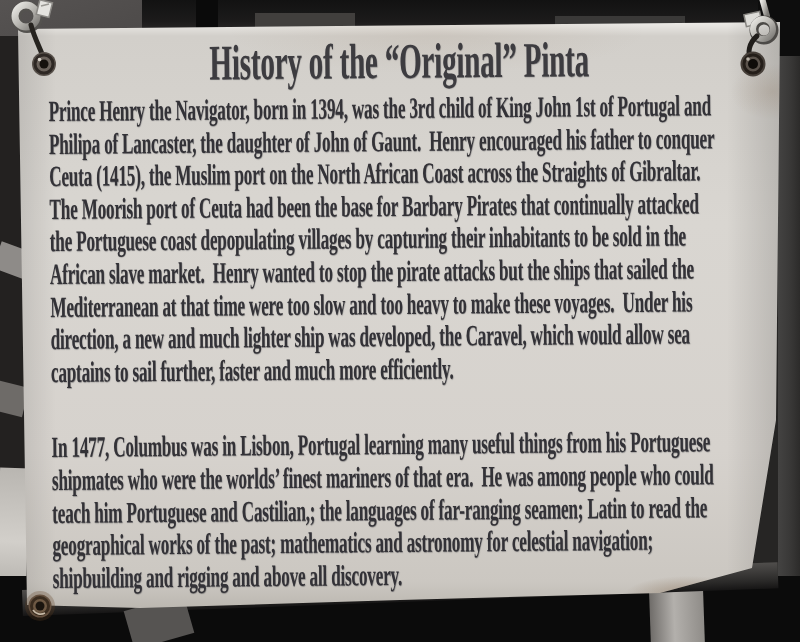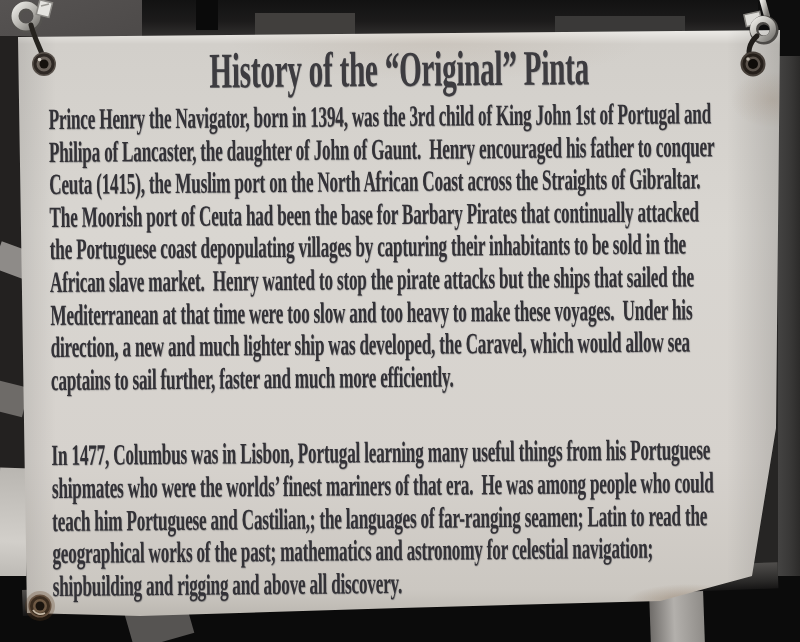--- a/index.html
+++ b/index.html
@@ -25,21 +25,21 @@
   .bg-left-light{left:-2px;top:468px;width:30px;height:122px;background:linear-gradient(180deg,#b9b6b1,#d2cfca 60%,#b5b2ad);transform:rotate(2deg);}
   .bg-bottom{left:0;top:576px;width:800px;height:66px;background:#0b0b0b;}
   .bg-bottom-band{left:22px;top:590px;width:756px;height:26px;
     background:linear-gradient(180deg,#504e4c,#2a2928 70%,#161515);
     transform:rotate(-2.1deg);transform-origin:0 0;}
   .bg-post{left:650px;top:592px;width:54px;height:52px;
     background:linear-gradient(90deg,#6f6c69,#b3b0ac 45%,#8f8c88);transform:rotate(-2deg);}
   .bg-bottomleft-wedge{left:128px;top:602px;width:62px;height:40px;background:#565452;transform:rotate(-16deg);}
   
   #sign{
-    left:18px;top:28px;width:762px;height:598px;
+    left:18px;top:20px;width:762px;height:598px;
     background:linear-gradient(180deg,#efeeea 0px,#e6e4e0 6px,#d2cfca 16px,#d9d6d1 34%,#d6d2cd 72%,#cbc7c1 94%,#b5b1aa 100%);
     clip-path:polygon(0px 9px,762px 2px,758px 400px,734px 548px,642px 573px,382px 580px,122px 588px,9px 585px);
   }
   #sign .stains{position:absolute;inset:0;pointer-events:none;
     background:
       radial-gradient(ellipse 90px 26px at 88% 96%, rgba(99,64,31,.35), transparent 70%),
       radial-gradient(ellipse 120px 20px at 72% 99%, rgba(90,55,25,.30), transparent 70%),
       radial-gradient(ellipse 60px 40px at 99% 12%, rgba(120,90,60,.16), transparent 70%),
       radial-gradient(ellipse 300px 60px at 55% 2%, rgba(130,100,70,.10), transparent 70%),
       linear-gradient(90deg, rgba(0,0,0,.10), transparent 5%, transparent 93%, rgba(0,0,0,.14));

